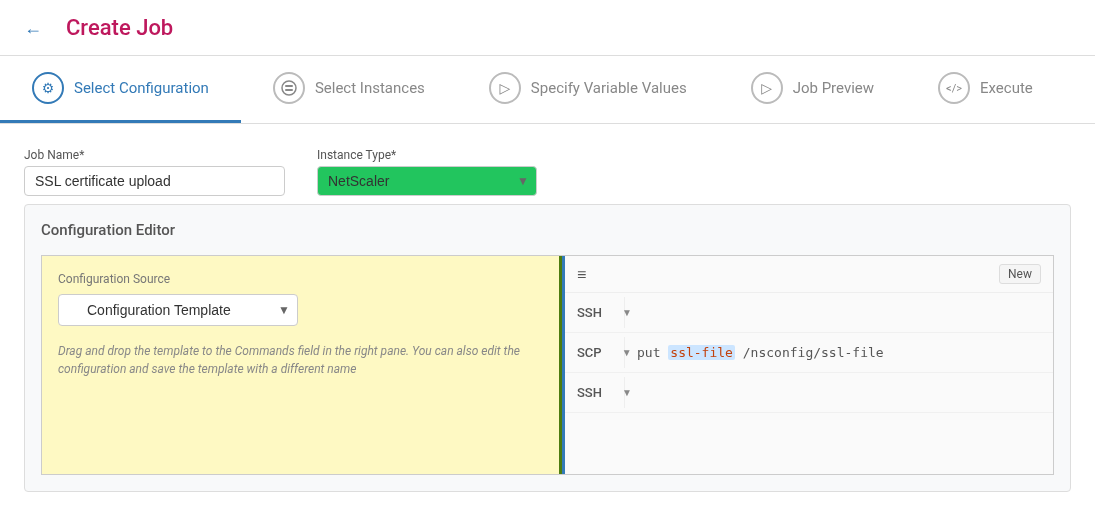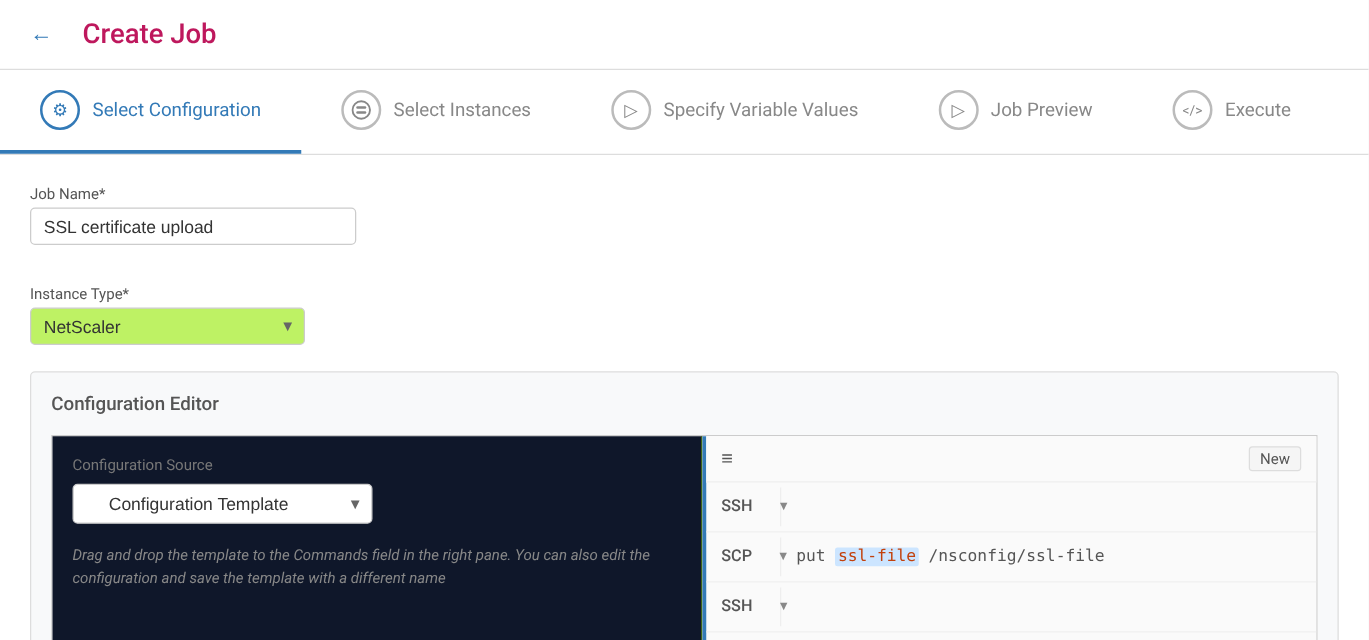--- a/index.html
+++ b/index.html
@@ -77,22 +77,21 @@
     
     .main-content {
       background: #fff;
       margin: 0;
       padding: 24px;
     }
 
     .form-row {
       display: flex;
       gap: 32px;
-      margin-bottom: 21px;
-      flex-direction: column;
+      margin-bottom: 8px;
     }
     .form-group {
       display: flex;
       flex-direction: column;
       gap: 4px;
     }
     .form-label {
       font-size: 12px;
       color: #555;
     }
@@ -110,21 +109,21 @@
       position: relative;
       width: 220px;
     }
     .form-select {
       border: 1px solid #ccc;
       border-radius: 4px;
       padding: 6px 28px 6px 10px;
       font-size: 14px;
       width: 100%;
       appearance: none;
-      background: #bef264;
+      background: #22c55e;
       cursor: pointer;
       color: #333;
       outline: none;
     }
     .select-arrow {
       position: absolute;
       right: 8px;
       top: 50%;
       transform: translateY(-50%);
       pointer-events: none;
@@ -149,23 +148,23 @@
     .editor-layout {
       display: flex;
       border: 1px solid #ccc;
       background: #fff;
       min-height: 220px;
     }
 
     
     .left-pane {
       width: 520px;
-      border-right: 1px solid #4d7c0f;
+      border-right: 3px solid #4d7c0f;
       padding: 16px;
-      background: #0f172a;
+      background: #fef9c3;
     }
     .config-source-label {
       font-size: 12px;
       color: #777;
       margin-bottom: 8px;
     }
     .config-source-select-wrapper {
       position: relative;
       width: 240px;
       margin-bottom: 16px;

